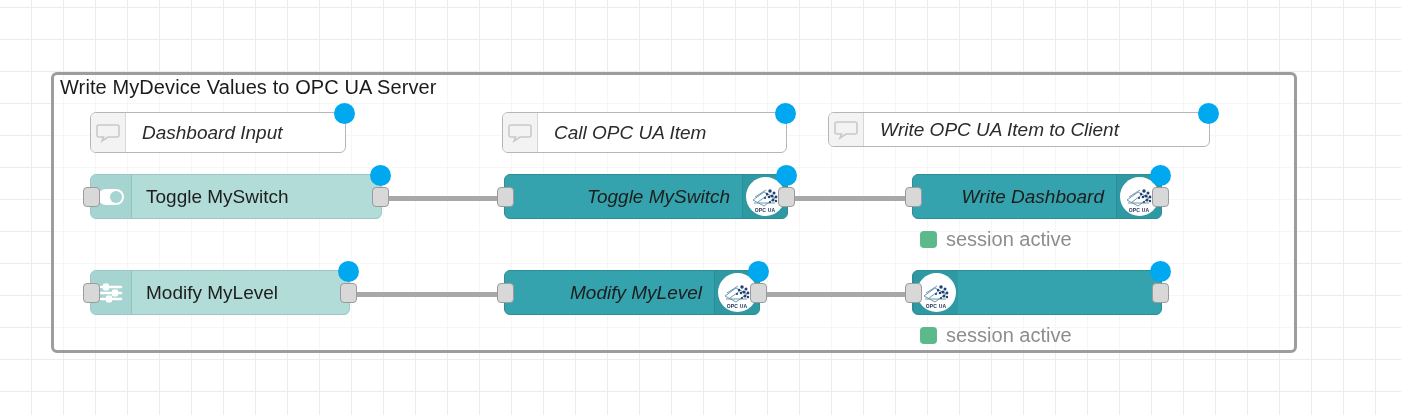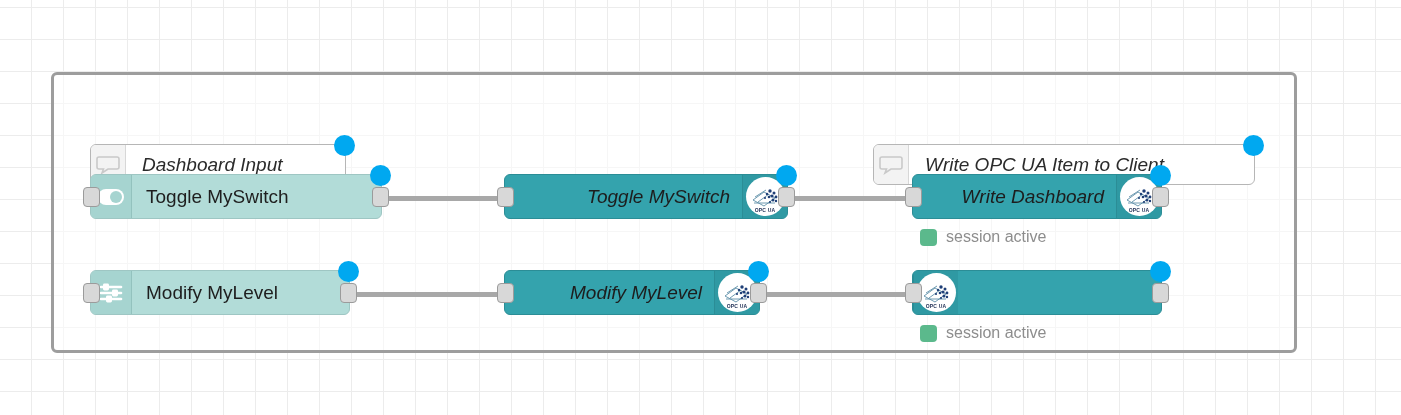--- a/index.html
+++ b/index.html
@@ -67,21 +67,20 @@
     width: 100%;
     height: 100%;
     border-radius: 5px;
     overflow: hidden;
   }
 
   
   .node.comment {
     background: #ffffff;
     border-color: #b6b6b6;
-    margin-top: 32px;
   }
   .comment .icon-slot {
     width: 34px;
     background: #f3f3f3;
     border-right: 1px solid #d7d7d7;
     display: flex;
     align-items: center;
     justify-content: center;
     flex: 0 0 34px;
   }
@@ -180,21 +179,21 @@
     gap: 9px;
     white-space: nowrap;
   }
   .status-dot {
     width: 17px;
     height: 17px;
     border-radius: 4px;
     background: #5bb98c;
   }
   .status-text {
-    font-size: 16px;
+    font-size: 20px;
     color: #8d8d8d;
   }
 
   
   .opcua-badge {
     width: 39px;
     height: 39px;
     border-radius: 50%;
     background: #ffffff;
     display: flex;
@@ -214,40 +213,52 @@
     color: #1c2c52;
     letter-spacing: 0.2px;
   }
 </style>
 </head>
 <body>
 
 <div id="canvas">
 
   <div class="group-box"></div>
+  <div class="group-title">Write MyDevice Values to OPC UA Server</div>
 
   <div class="wire" style="left:382px; top:196px; width:122px;"></div>
   <div class="wire" style="left:786px; top:196px; width:126px;"></div>
   <div class="wire" style="left:350px; top:292px; width:155px;"></div>
   <div class="wire" style="left:758px; top:292px; width:155px;"></div>
 
   <div class="node comment" style="left:90px; top:112px; width:256px; height:41px;">
     <div class="node-inner">
       <div class="icon-slot">
         <svg width="24" height="20" viewBox="0 0 24 20">
           <path d="M3 2 h18 a2 2 0 0 1 2 2 v8 a2 2 0 0 1 -2 2 h-9 l-6 4 l1.5 -4 h-4.5 a2 2 0 0 1 -2 -2 v-8 a2 2 0 0 1 2 -2 z" fill="none" stroke="#c9c9c9" stroke-width="1.6"></path>
         </svg>
       </div>
       <div class="label">Dashboard Input</div>
     </div>
     <div class="change-dot" style="right:-10px; top:-10px;"></div>
   </div>
 
-
-  <div class="node comment" style="left:873px; top:112px; width:382px; height:41px;align-items:center;">
+  <div class="node comment" style="left:502px; top:112px; width:285px; height:41px;">
+    <div class="node-inner">
+      <div class="icon-slot">
+        <svg width="24" height="20" viewBox="0 0 24 20">
+          <path d="M3 2 h18 a2 2 0 0 1 2 2 v8 a2 2 0 0 1 -2 2 h-9 l-6 4 l1.5 -4 h-4.5 a2 2 0 0 1 -2 -2 v-8 a2 2 0 0 1 2 -2 z" fill="none" stroke="#c9c9c9" stroke-width="1.6"></path>
+        </svg>
+      </div>
+      <div class="label">Call OPC UA Item</div>
+    </div>
+    <div class="change-dot" style="right:-10px; top:-10px;"></div>
+  </div>
+
+  <div class="node comment" style="left:828px; top:112px; width:382px; height:35px;align-items:center;">
     <div class="node-inner">
       <div class="icon-slot">
         <svg width="24" height="20" viewBox="0 0 24 20">
           <path d="M3 2 h18 a2 2 0 0 1 2 2 v8 a2 2 0 0 1 -2 2 h-9 l-6 4 l1.5 -4 h-4.5 a2 2 0 0 1 -2 -2 v-8 a2 2 0 0 1 2 -2 z" fill="none" stroke="#c9c9c9" stroke-width="1.6"></path>
         </svg>
       </div>
       <div class="label">Write OPC UA Item to Client</div>
     </div>
     <div class="change-dot" style="right:-10px; top:-10px;"></div>
   </div>

